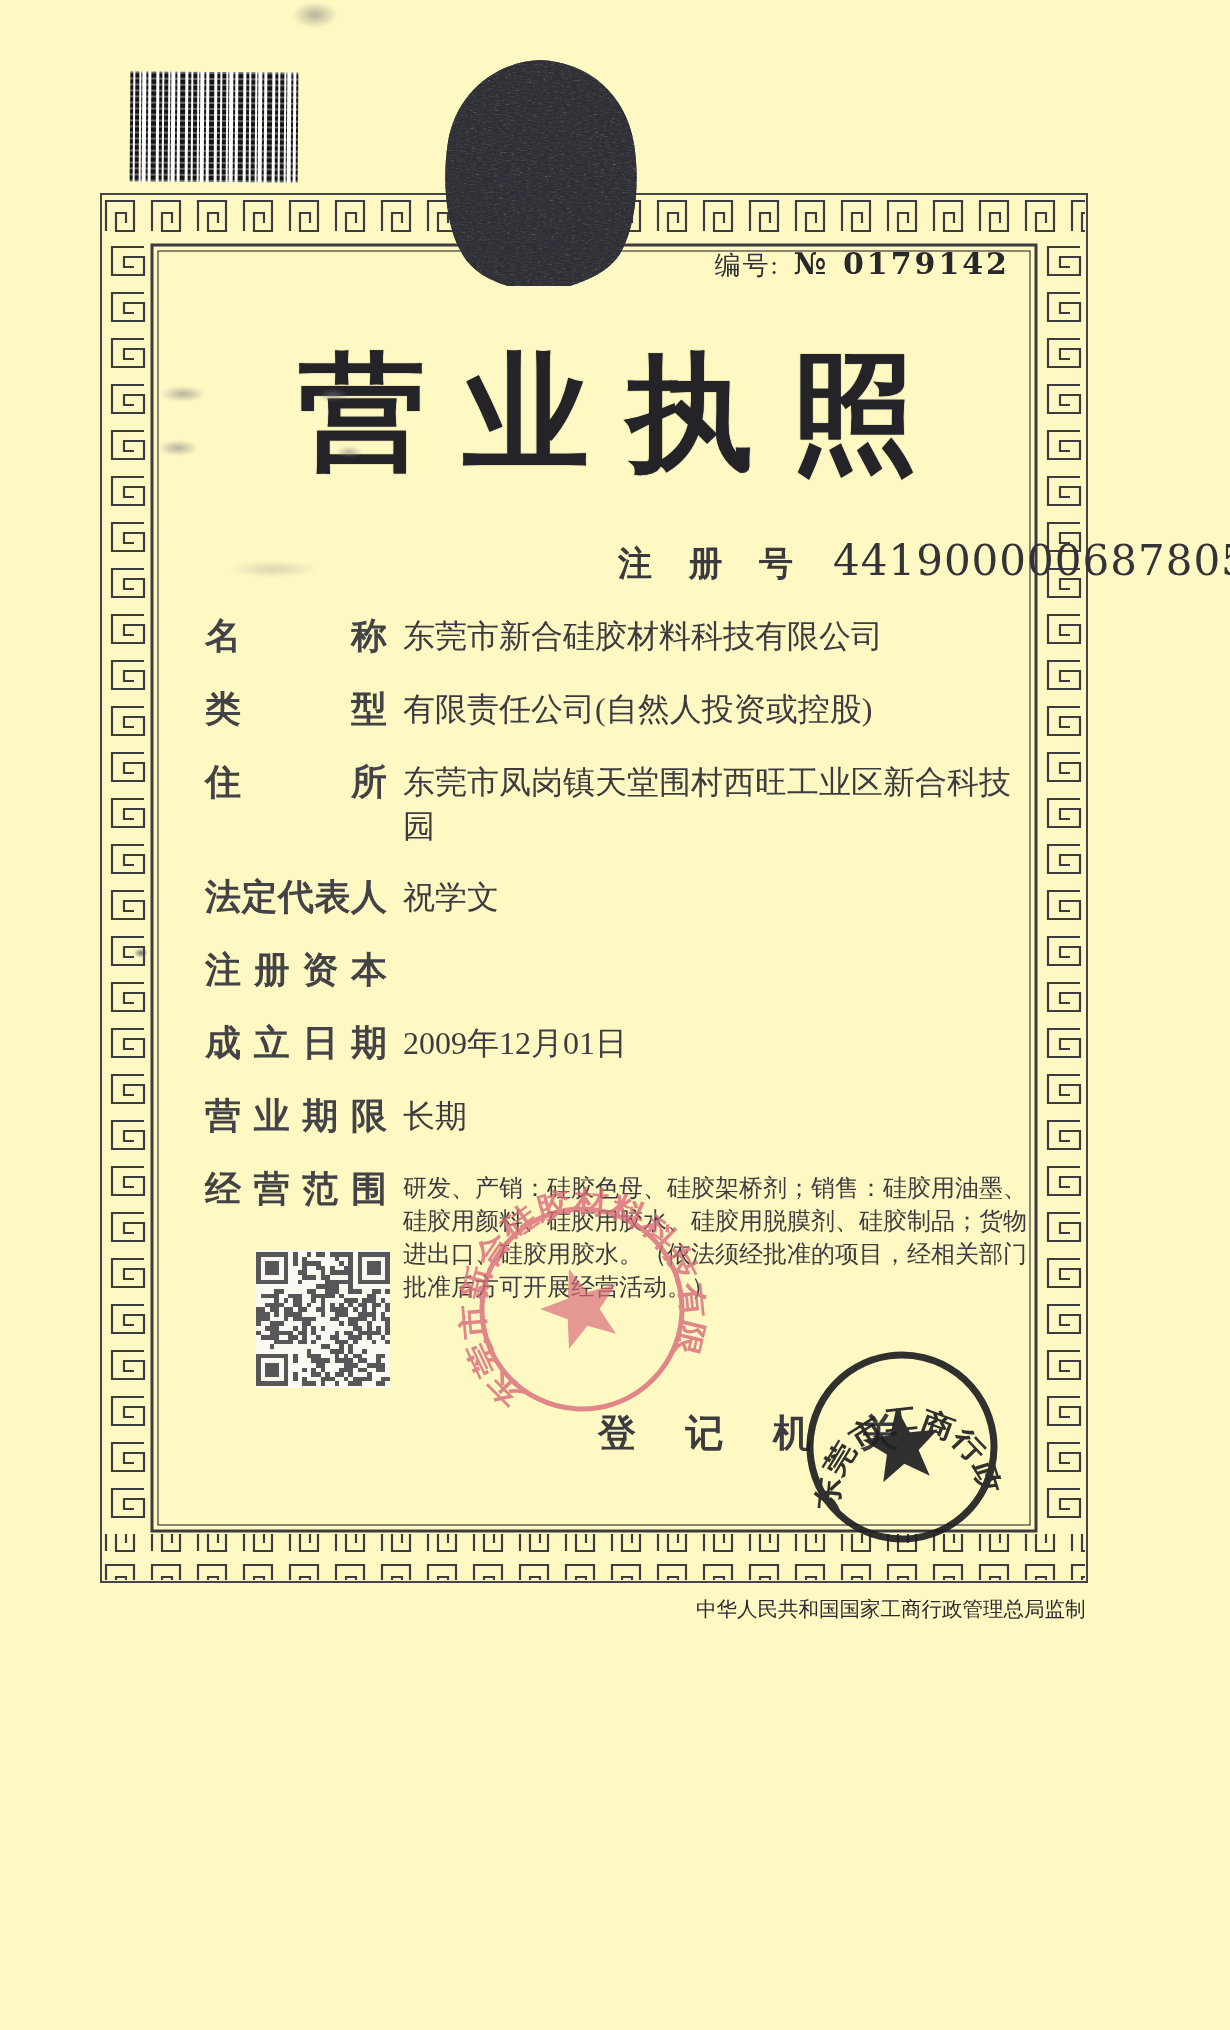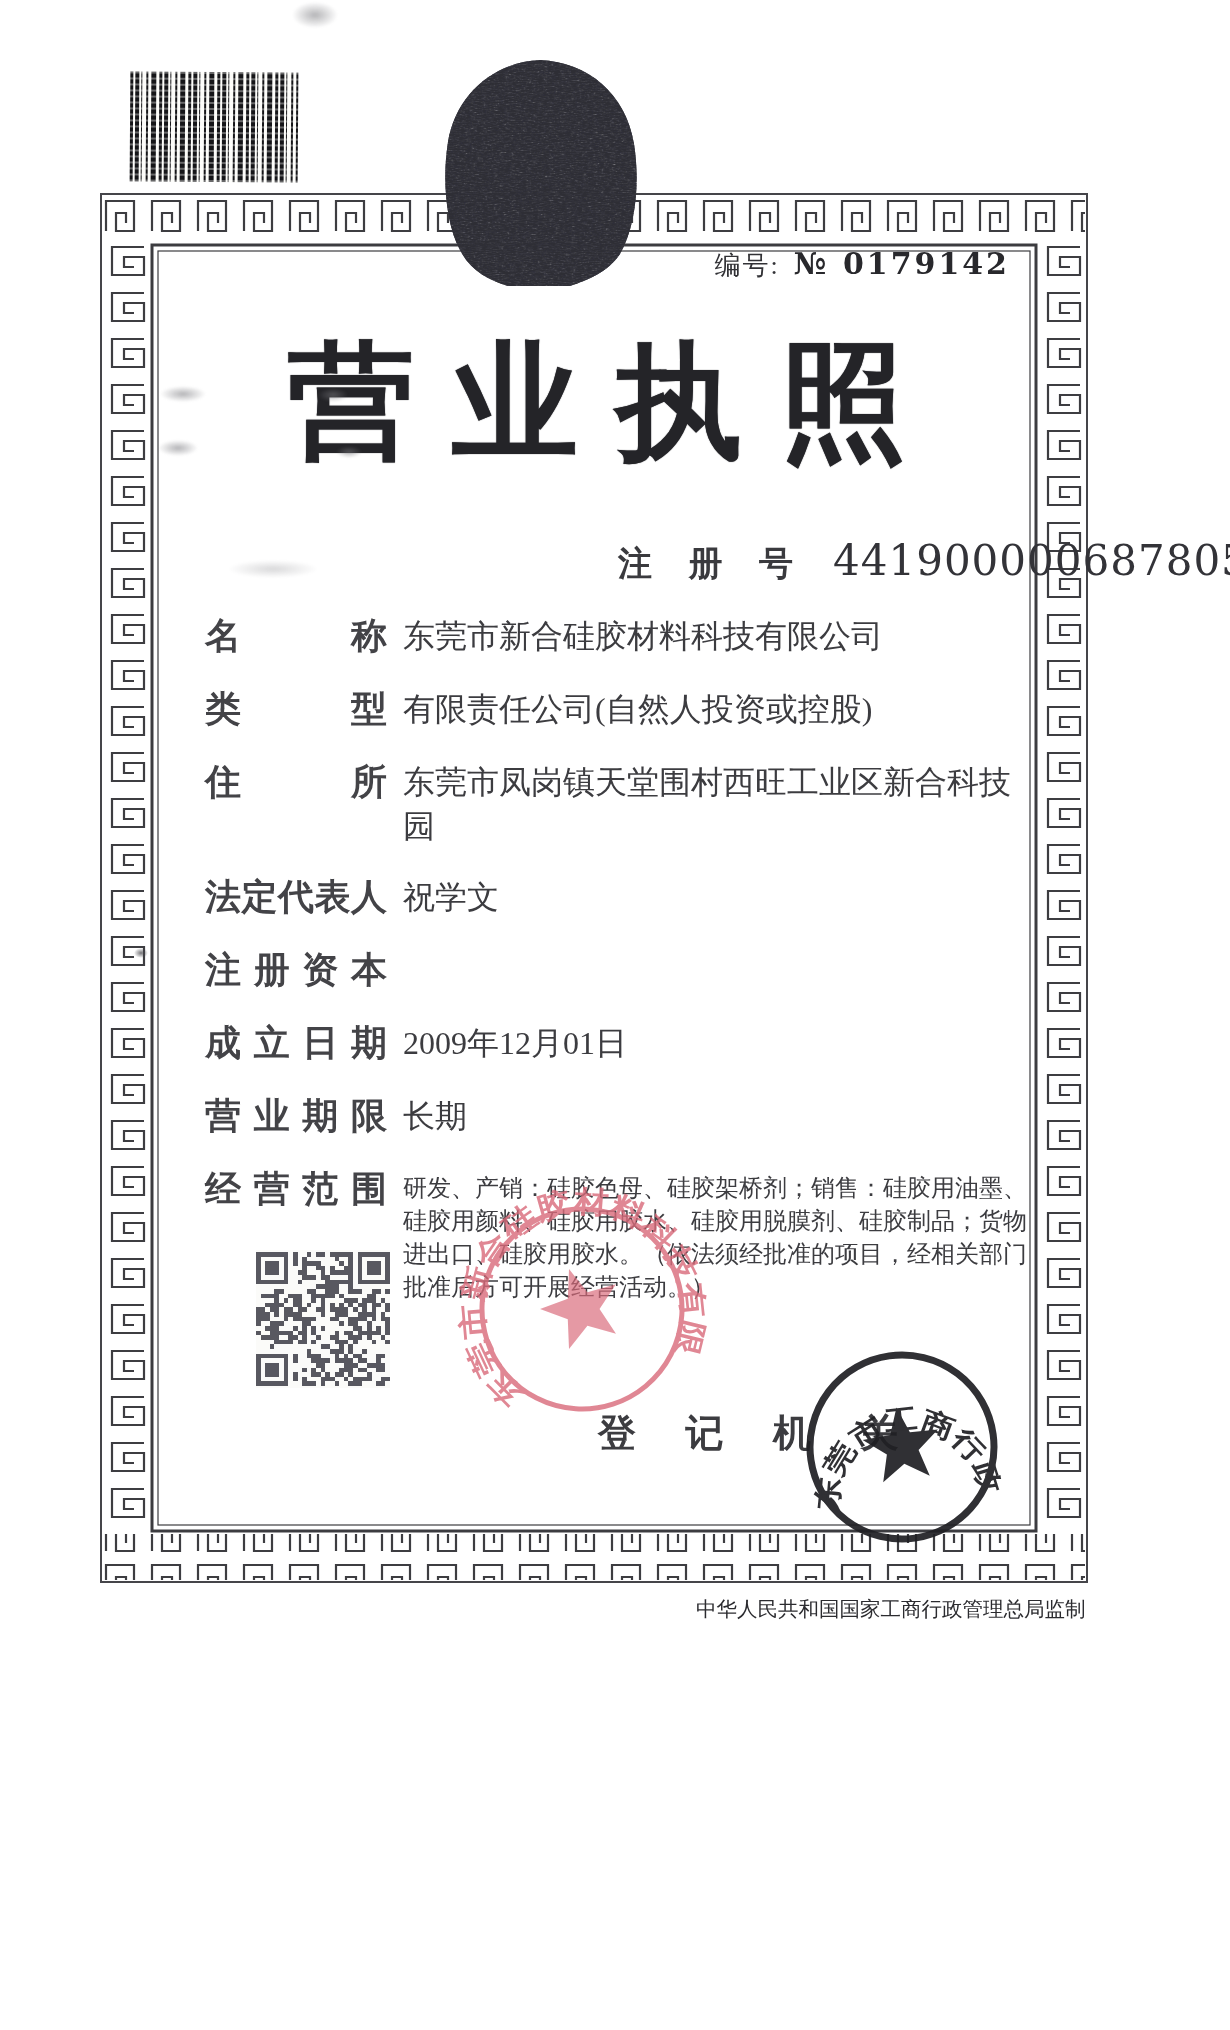--- a/index.html
+++ b/index.html
@@ -1,34 +1,34 @@
 <!DOCTYPE html>
 <html><head>
 <meta charset="utf-8">
 <style>
   html,body{margin:0;padding:0;background:#e8e8e6;}
-  #page{position:relative;width:1230px;height:2030px;background:#ffffff;overflow:hidden;
+  #page{position:relative;width:1230px;height:2030px;background:#fef9c3;overflow:hidden;
         font-family:"Liberation Serif", serif;color:#3c3c40;}
   
   .barcode{position:absolute;left:130px;top:72px;width:168px;height:110px;
     background:
       repeating-linear-gradient(0deg, rgba(250,250,248,.35) 0 2px, rgba(0,0,0,0) 2px 6px),
       repeating-linear-gradient(90deg,#1a1a1d 0 3px,#f6f6f3 3px 5px,#1a1a1d 5px 9px,#f6f6f3 9px 11px,
         #1a1a1d 11px 12px,#f6f6f3 12px 16px,#1a1a1d 16px 18px,#f6f6f3 18px 21px,#1a1a1d 21px 26px,#f6f6f3 26px 29px);
     filter:contrast(1.05) blur(.4px);transform:rotate(.4deg);}
   
   .emblem{position:absolute;left:438px;top:58px;z-index:3;}
   
   .frame{position:absolute;left:100px;top:193px;z-index:1;}
   
   .serial{position:absolute;left:690px;top:246px;width:320px;text-align:right;z-index:2;}
   .serial-label{font-size:26px;color:#323236;letter-spacing:2px;}
   .serial-no{font-family:"DejaVu Serif",serif;font-size:30px;font-weight:700;letter-spacing:3px;color:#28282c;margin-left:10px;}
   
-  .title{position:absolute;left:287px;top:318px;margin:1px;z-index:2;
+  .title{position:absolute;left:287px;top:318px;margin:12px;z-index:2;
     font-family:"Liberation Sans",sans-serif;font-size:126px;font-weight:900;
     letter-spacing:38px;color:#242428;text-shadow:0 0 1px #2a2a2e;white-space:nowrap;}
   
   .reg{position:absolute;left:618px;top:536px;z-index:2;white-space:nowrap;}
   .reg-label{font-size:34px;font-weight:600;letter-spacing:14px;color:#3a3a3e;text-align:right;}
   .reg-no{font-family:"DejaVu Serif",serif;font-size:42px;letter-spacing:1px;color:#333338;margin-left:22px;}
   
   #fields{position:absolute;left:205px;top:612px;width:835px;z-index:2;}
   .field-row{display:flex;align-items:flex-start;margin-bottom:24px;min-height:42px;}
   .field-label{width:182px;flex:0 0 182px;display:flex;justify-content:space-between;

